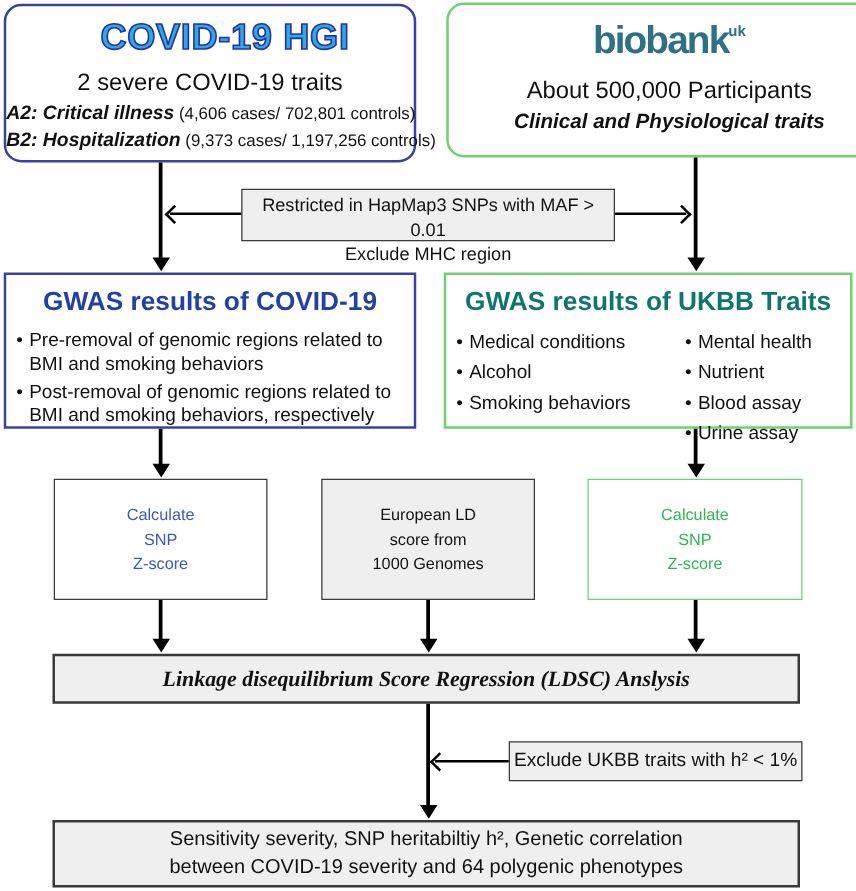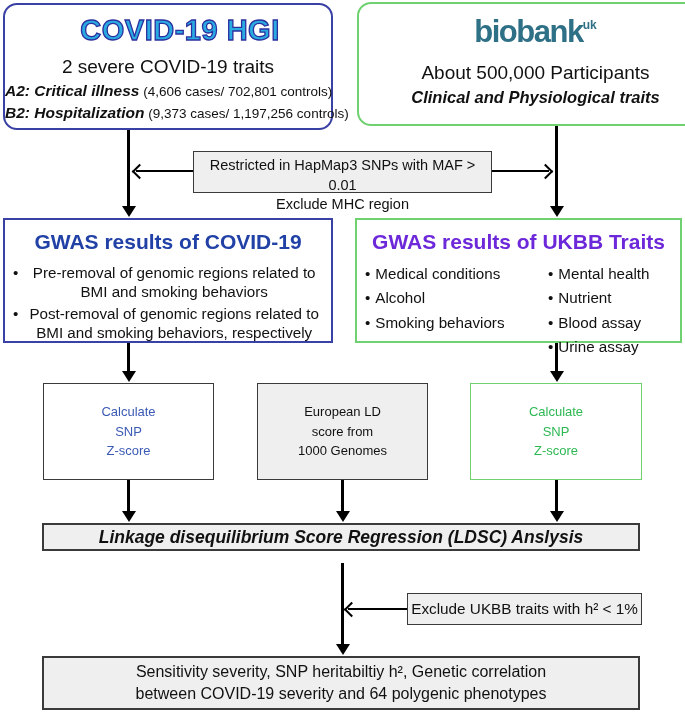--- a/index.html
+++ b/index.html
@@ -29,23 +29,23 @@
   .bb-logo{font-size:31px;font-weight:800;letter-spacing:-1.5px;color:#2e7086;margin-top:10px;}
   .bb-logo sup{font-size:12px;font-weight:800;letter-spacing:0;position:relative;top:-2px;}
   .bb-line1{font-size:19px;margin-top:12px;}
   .bb-line2{font-size:16.5px;font-weight:bold;font-style:italic;margin-top:4px;}
 
   
   .filter-text{font-size:14.5px;line-height:1.35;padding-top:4px;}
 
   
   .gwas-title-blue{font-size:21px;font-weight:bold;color:#2141a6;margin-top:10px;text-align:center;}
-  .gwas-title-green{font-size:21px;font-weight:bold;color:#6d28d9;margin-top:10px;text-align:center;}
+  .gwas-title-green{font-size:21px;font-weight:bold;color:#0f766e;margin-top:10px;text-align:center;}
   .bullets{margin-top:9px;padding:0 6px 0 8px;}
-  .bullet{display:flex;font-size:15.2px;line-height:1.28;margin-bottom:2px;text-align:center;}
+  .bullet{display:flex;font-size:15.2px;line-height:1.28;margin-bottom:2px;text-align:left;}
   .bullet::before{content:"\2022";margin-right:5px;flex:0 0 auto;}
   .cols{display:flex;margin-top:8px;padding-left:8px;text-align:left;}
   .col{display:flex;flex-direction:column;}
   .col1{width:183px;}
   .col2{width:130px;}
   .colitem{display:flex;font-size:15.2px;line-height:1.6;}
   .colitem::before{content:"\2022";margin-right:5px;flex:0 0 auto;}
 
   
   .vbox{display:flex;flex-direction:column;justify-content:center;font-size:13px;line-height:1.5;}
@@ -128,21 +128,21 @@
     <div>score from</div>
     <div>1000 Genomes</div>
   </div>
 
   <div class="box thin-green-border vbox center green-text" style="left:470px;top:383px;width:172px;height:97px;">
     <div>Calculate</div>
     <div>SNP</div>
     <div>Z-score</div>
   </div>
 
-  <div class="box gray dark-border flexcenter" style="left:42px;top:523px;width:598px;height:28px;">
+  <div class="box gray dark-border flexcenter" style="left:42px;top:523px;width:598px;height:40px;font-family:Liberation Serif, serif;">
     <div class="ldsc-text">Linkage disequilibrium Score Regression (LDSC) Anslysis</div>
   </div>
 
   <div class="box gray thin-dark-border flexcenter" style="left:407px;top:593px;width:235px;height:32px;">
     <div class="exclude-text">Exclude UKBB traits with h² &lt; 1%</div>
   </div>
 
   <div class="box gray dark-border flexcenter" style="left:42px;top:656px;width:598px;height:54px;">
     <div class="result-text">Sensitivity severity, SNP heritabiltiy h², Genetic correlation</div>
     <div class="result-text">between COVID-19 severity and 64 polygenic phenotypes</div>

